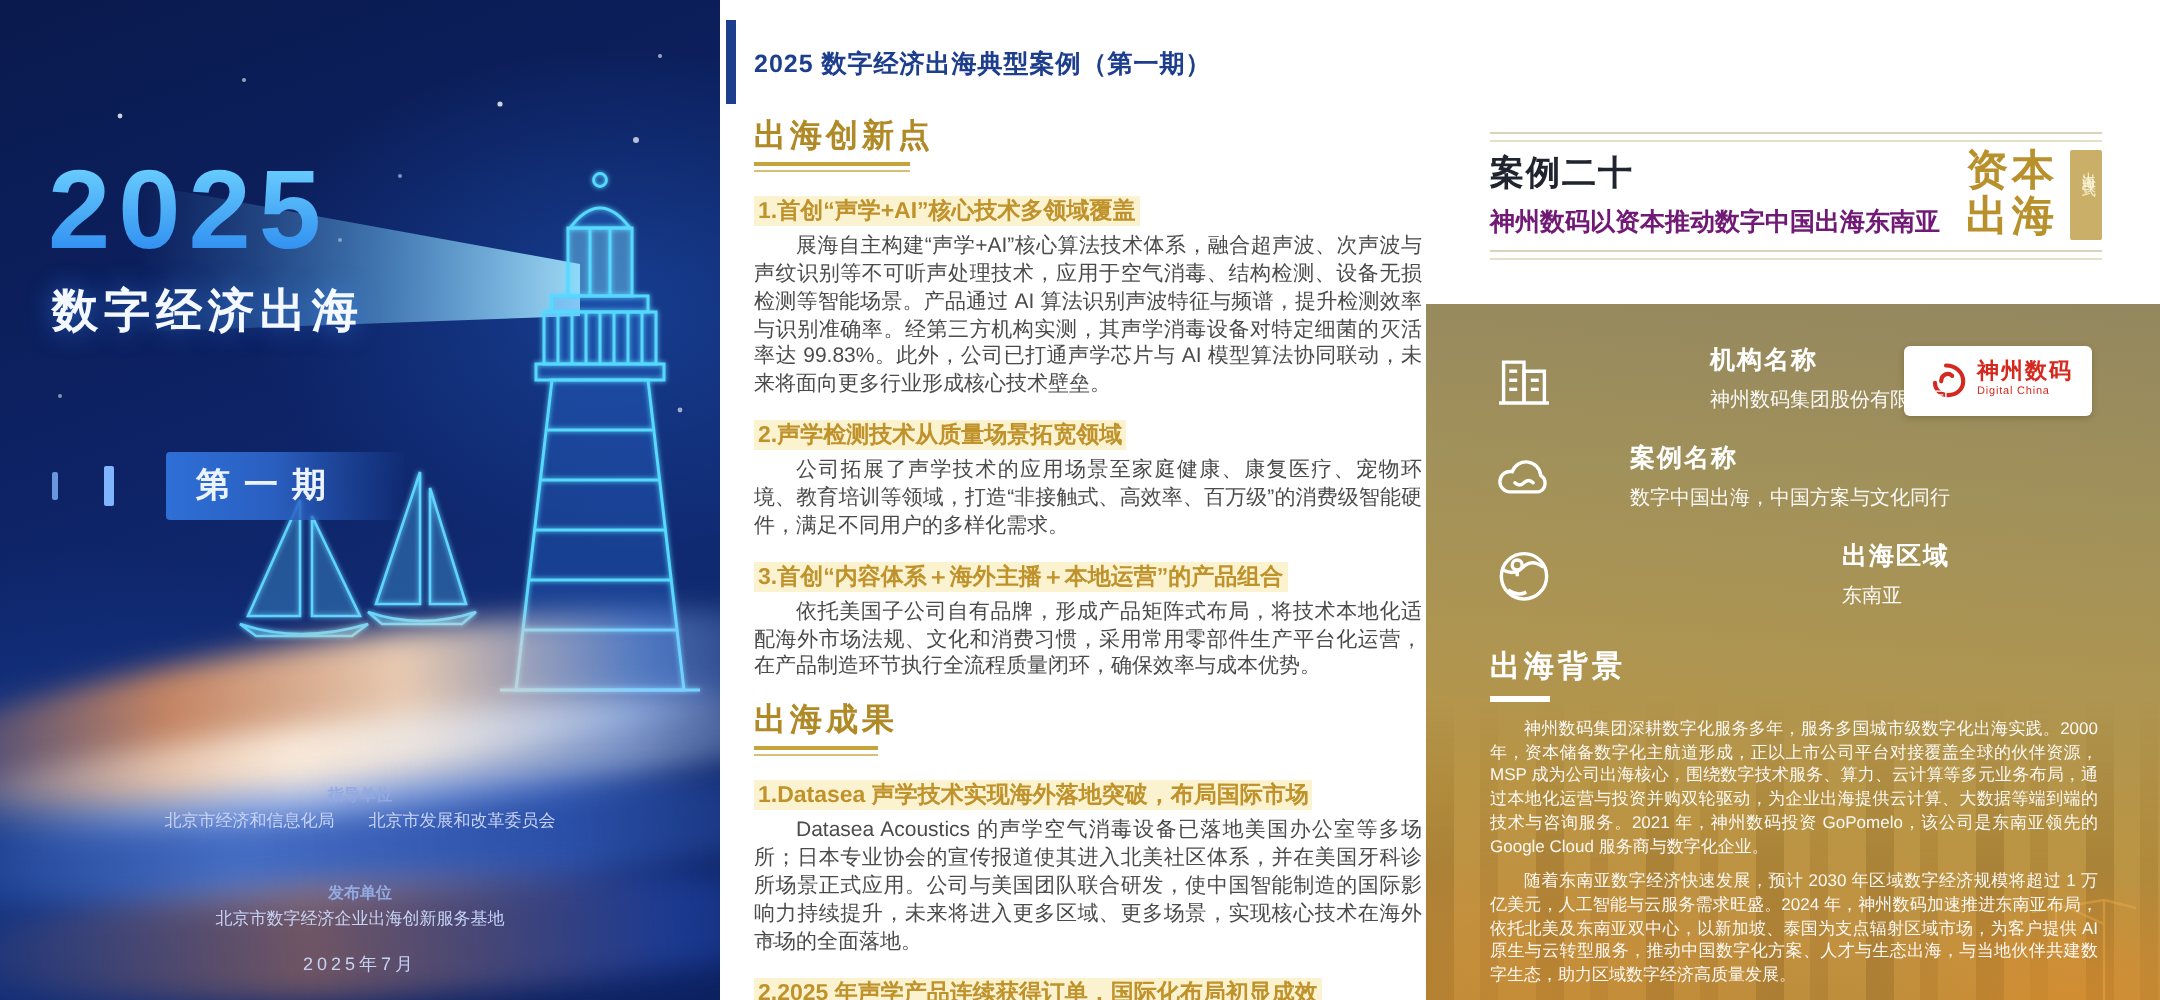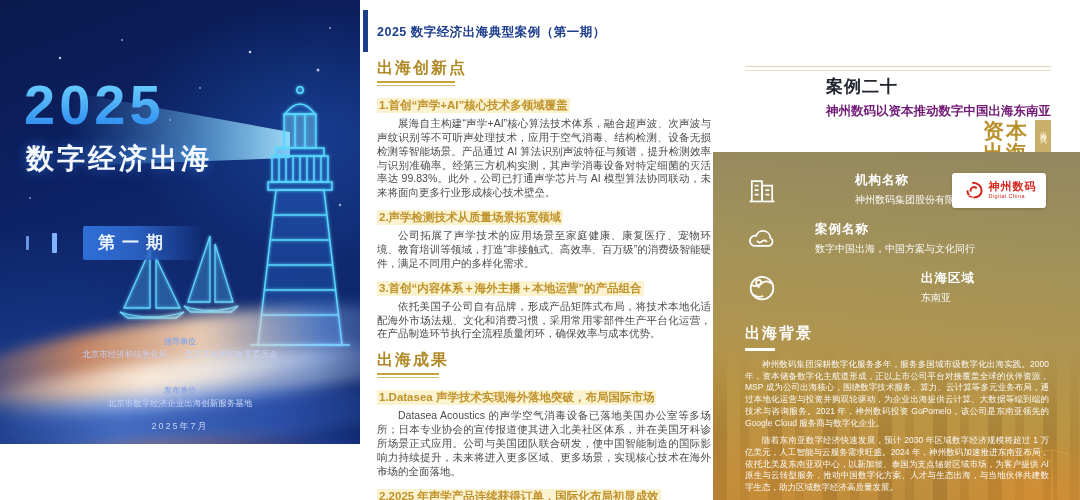--- a/index.html
+++ b/index.html
@@ -1,38 +1,38 @@
 <!DOCTYPE html>
 <html><head>
 <meta charset="utf-8">
 <style>
   html,body{margin:0;padding:0;background:#e8e8e8;}
   .stage{position:relative;width:1080px;height:500px;background:#ffffff;overflow:hidden;
          font-family:"Liberation Sans","DejaVu Sans",sans-serif;}
 
   
-  .cover{position:absolute;left:0;top:0;width:360px;height:444px;overflow:hidden;
+  .cover{position:absolute;left:0;top:0;width:360px;height:500px;overflow:hidden;
          background:
            radial-gradient(260px 180px at 85% 30%, rgba(40,110,220,.35), transparent 70%),
            radial-gradient(300px 220px at 10% 85%, rgba(30,70,160,.5), transparent 70%),
            linear-gradient(160deg,#0a1a4e 0%,#0d2264 38%,#102a72 62%,#0c2160 100%);}
   .cover-art{position:absolute;left:0;top:0;width:360px;height:500px;}
   .trail{position:absolute;border-radius:50%;filter:blur(7px);pointer-events:none;}
   .trail.t1{left:-60px;top:318px;width:480px;height:70px;transform:rotate(-8deg);
             background:linear-gradient(90deg,rgba(255,120,50,0),rgba(255,160,90,.75) 30%,rgba(255,220,185,.9) 55%,rgba(150,190,255,.45) 80%,rgba(0,0,0,0));}
   .trail.t2{left:-40px;top:358px;width:470px;height:46px;transform:rotate(-6deg);
             background:linear-gradient(90deg,rgba(255,255,255,0),rgba(255,244,230,.85) 40%,rgba(190,215,255,.6) 75%,rgba(0,0,0,0));}
   .trail.t3{left:-50px;top:392px;width:480px;height:56px;transform:rotate(-4deg);
             background:linear-gradient(90deg,rgba(90,140,255,0),rgba(110,160,255,.55) 35%,rgba(70,120,230,.5) 70%,rgba(0,0,0,0));}
   .trail.t4{left:-30px;top:438px;width:460px;height:60px;transform:rotate(-3deg);
             background:linear-gradient(90deg,rgba(255,140,70,0),rgba(255,150,80,.4) 40%,rgba(40,80,190,.5) 80%,rgba(0,0,0,0));}
   .cover-year{position:absolute;left:24px;top:72px;font-size:56px;font-weight:800;letter-spacing:4px;
               background:linear-gradient(180deg,#6fd4ff 10%,#2f8df0 85%);
               -webkit-background-clip:text;background-clip:text;color:transparent;}
-  .cover-title{position:absolute;left:26px;color:#f4f8ff;font-weight:800;font-size:28px;letter-spacing:3px;
+  .cover-title{position:absolute;left:26px;color:#f4f8ff;font-weight:800;font-size:23px;letter-spacing:3px;
                text-shadow:0 0 12px rgba(60,140,255,.55);}
   .cover-title.l1{top:140px;}
   .cover-title.l2{top:178px;}
   .issue-badge{position:absolute;left:26px;top:226px;display:flex;align-items:center;gap:20px;}
   .issue-badge .tick{display:inline-block;background:#7fb4ff;border-radius:1px;}
   .issue-badge .tick.a{width:3px;height:14px;margin-right:3px;opacity:.8;}
   .issue-badge .tick.b{width:5px;height:20px;margin-right:6px;}
   .badge-box{display:inline-block;padding:5px 32px 6px 15px;border-radius:2px;
              background:linear-gradient(90deg,#2e6fd6 0%,#2a5fc0 45%,rgba(35,85,190,.05) 100%);
              color:#eaf3ff;font-size:17px;font-weight:700;letter-spacing:7px;}
@@ -55,21 +55,21 @@
   .sub{margin:6px 0 2px;font-size:11.5px;font-weight:700;color:#c0922c;
        background:linear-gradient(0deg,#fbf3cf,#fbf3cf);display:inline-block;padding:0 2px;}
   .mid-body p{margin:2px 0 4px;font-size:10.5px;line-height:1.32;color:#4b4b4b;text-align:justify;text-indent:2em;}
   .pagenum{position:absolute;left:378px;top:466px;font-size:9px;color:#777;}
 
   
   .case-head{position:absolute;left:745px;top:66px;width:306px;padding:9px 0 10px;}
   .rule{position:absolute;left:0;width:100%;height:3px;border-top:1px solid #d9d3ba;border-bottom:1px solid #e4dfc9;}
   .rule.top{top:0;}
   .rule.bot{bottom:0;}
-  .case-flex{display:flex;justify-content:space-between;align-items:flex-end;flex-direction:column;}
+  .case-flex{display:flex;justify-content:space-between;align-items:center;}
   .case-label{font-size:17px;font-weight:800;color:#20242e;letter-spacing:1px;}
   .case-title{margin-top:5px;font-size:12.5px;font-weight:700;color:#701a75;}
   .case-tag{display:flex;align-items:stretch;}
   .tag-lines{font-size:21px;line-height:1.05;font-weight:800;color:#b8912c;letter-spacing:2px;text-align:right;}
   .ribbon{margin-left:6px;background:#c9af67;color:#f8f1d6;font-size:7px;letter-spacing:2px;
           writing-mode:vertical-rl;padding:5px 3px;border-radius:1px;}
   .gold-card{position:absolute;left:713px;top:152px;width:367px;height:348px;overflow:hidden;
              background:linear-gradient(185deg,#93875f 0%,#a1915a 28%,#ae9551 52%,#ba9544 72%,#c19140 88%,#bd8c3a 100%);}
   .skyline{position:absolute;left:0;bottom:0;width:100%;height:150px;pointer-events:none;
            background:

